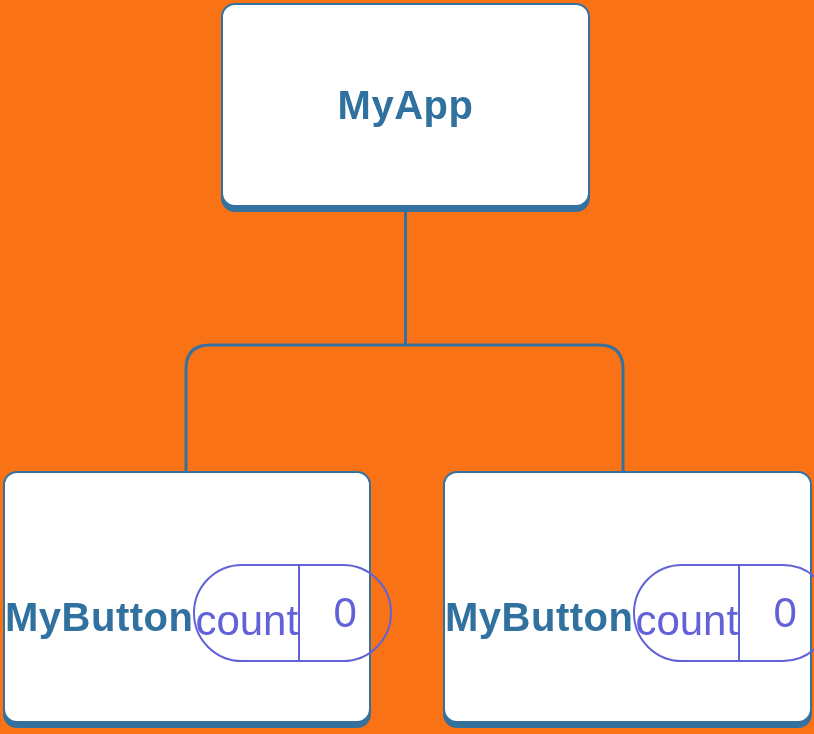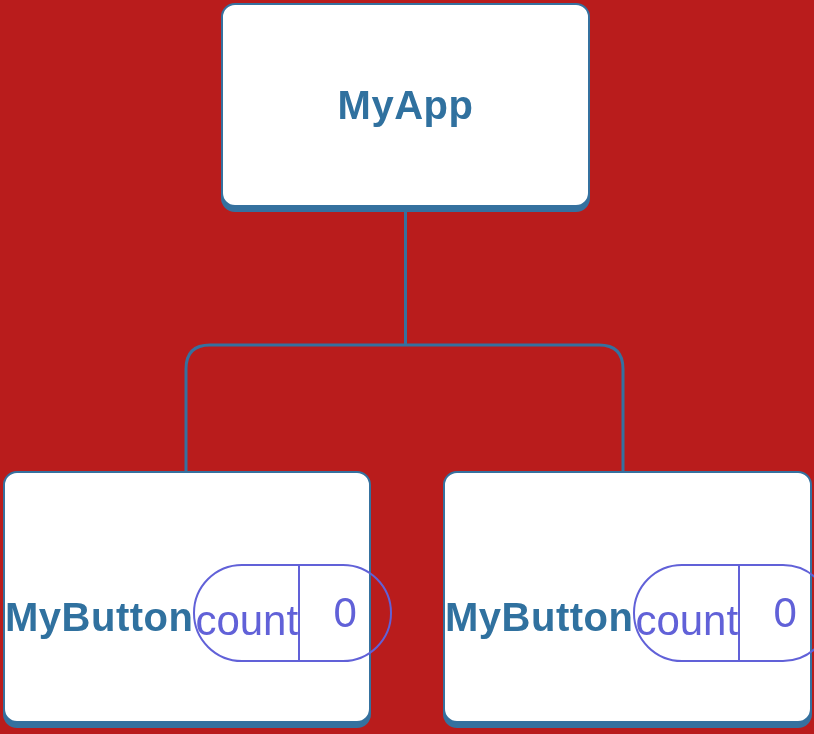--- a/index.html
+++ b/index.html
@@ -1,20 +1,20 @@
 <!DOCTYPE html>
 <html><head>
 <meta charset="utf-8">
 <style>
   html, body { margin: 0; padding: 0; }
   .canvas {
     position: relative;
     width: 814px;
     height: 734px;
-    background: #b91c1c;
+    background: #f97316;
     overflow: hidden;
     font-family: "Liberation Sans", sans-serif;
   }
   .connector {
     position: absolute;
     left: 0; top: 0;
   }
   .node {
     position: absolute;
     background: #FFFFFF;

